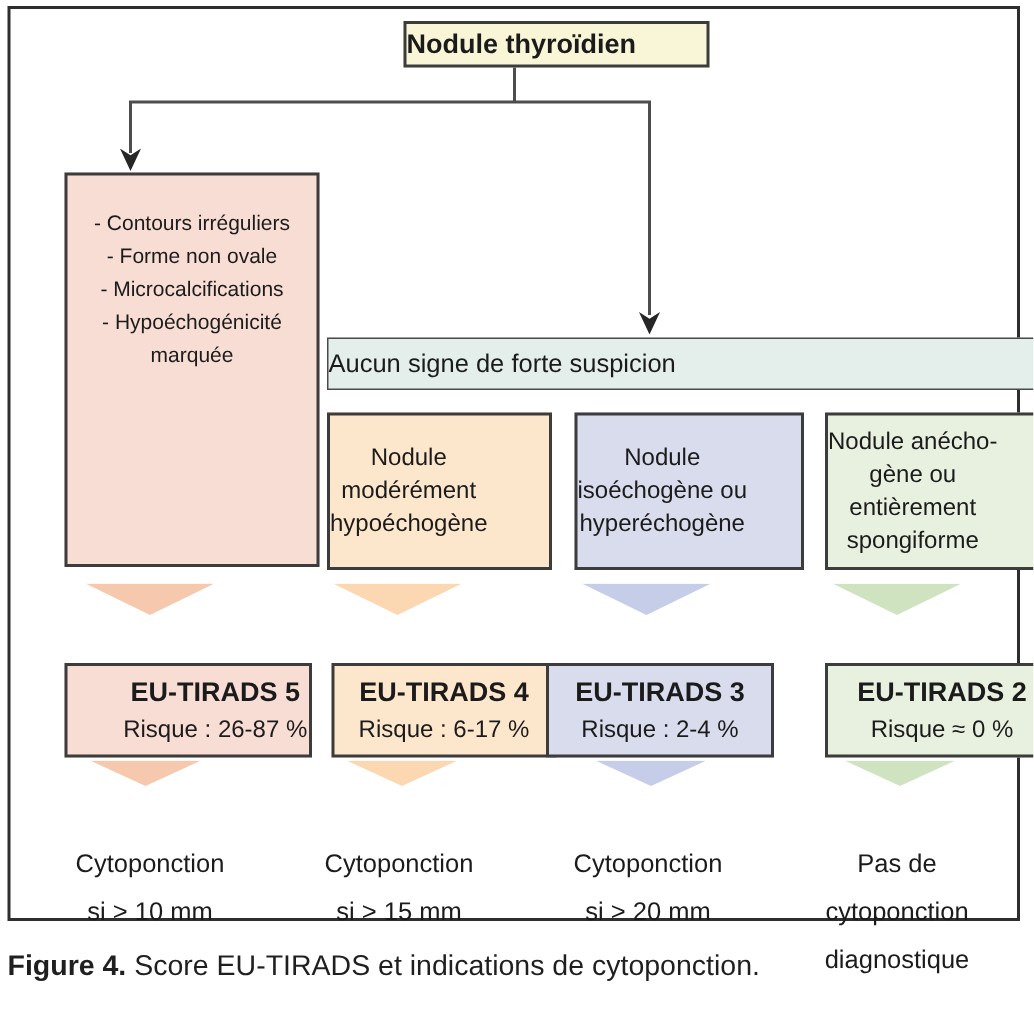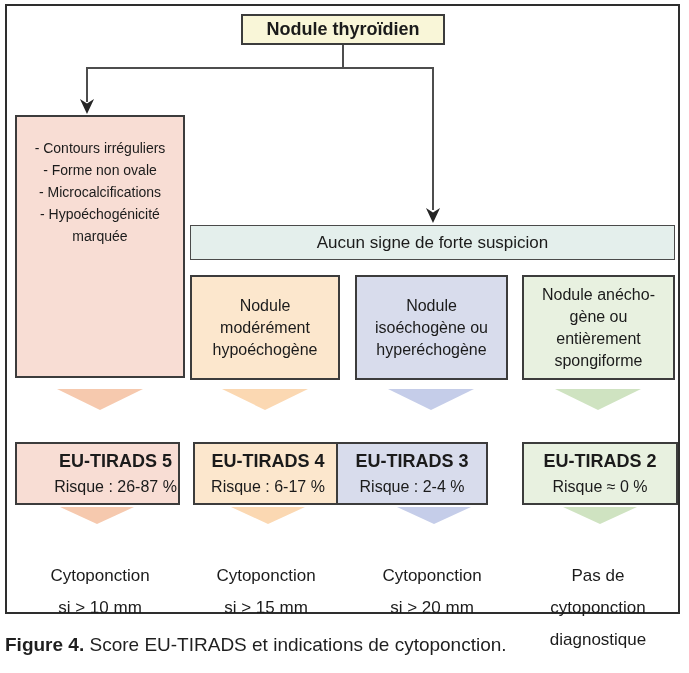--- a/index.html
+++ b/index.html
@@ -3,21 +3,21 @@
 <meta charset="utf-8">
 <style>
   html,body{margin:0;padding:0;background:#fff;}
   .canvas{
     position:relative;width:689px;height:673px;background:#ffffff;overflow:hidden;
     font-family:"Liberation Sans","DejaVu Sans",sans-serif;color:#1b1b1b;
   }
   .frame{position:absolute;left:5px;top:4px;width:675px;height:610px;
     border:2px solid #2e2e2e;box-sizing:border-box;background:#fff;}
   .box{position:absolute;box-sizing:border-box;border:2px solid #3c3c3c;
-    display:flex;align-items:center;justify-content:center;text-align:center;}
+    display:flex;align-items:center;justify-content:flex-start;text-align:center;margin-left:28px;}
   .root-box{left:241px;top:14px;width:204px;height:31px;font-size:18px;font-weight:bold;}
   .cline{position:absolute;background:#4d4d4d;}
   .v-top{left:342px;top:45px;width:2px;height:23px;}
   .h-branch{left:86px;top:67px;width:348px;height:2px;}
   .v-left{left:86px;top:68px;width:2px;height:34px;}
   .v-right{left:432px;top:68px;width:2px;height:142px;}
   .arrowhead{position:absolute;width:16px;height:15px;background:#262626;
     clip-path:polygon(50% 100%,6% 0,50% 30%,94% 0);}
   .ah-left{left:79px;top:99px;}
   .ah-right{left:425px;top:208px;}

